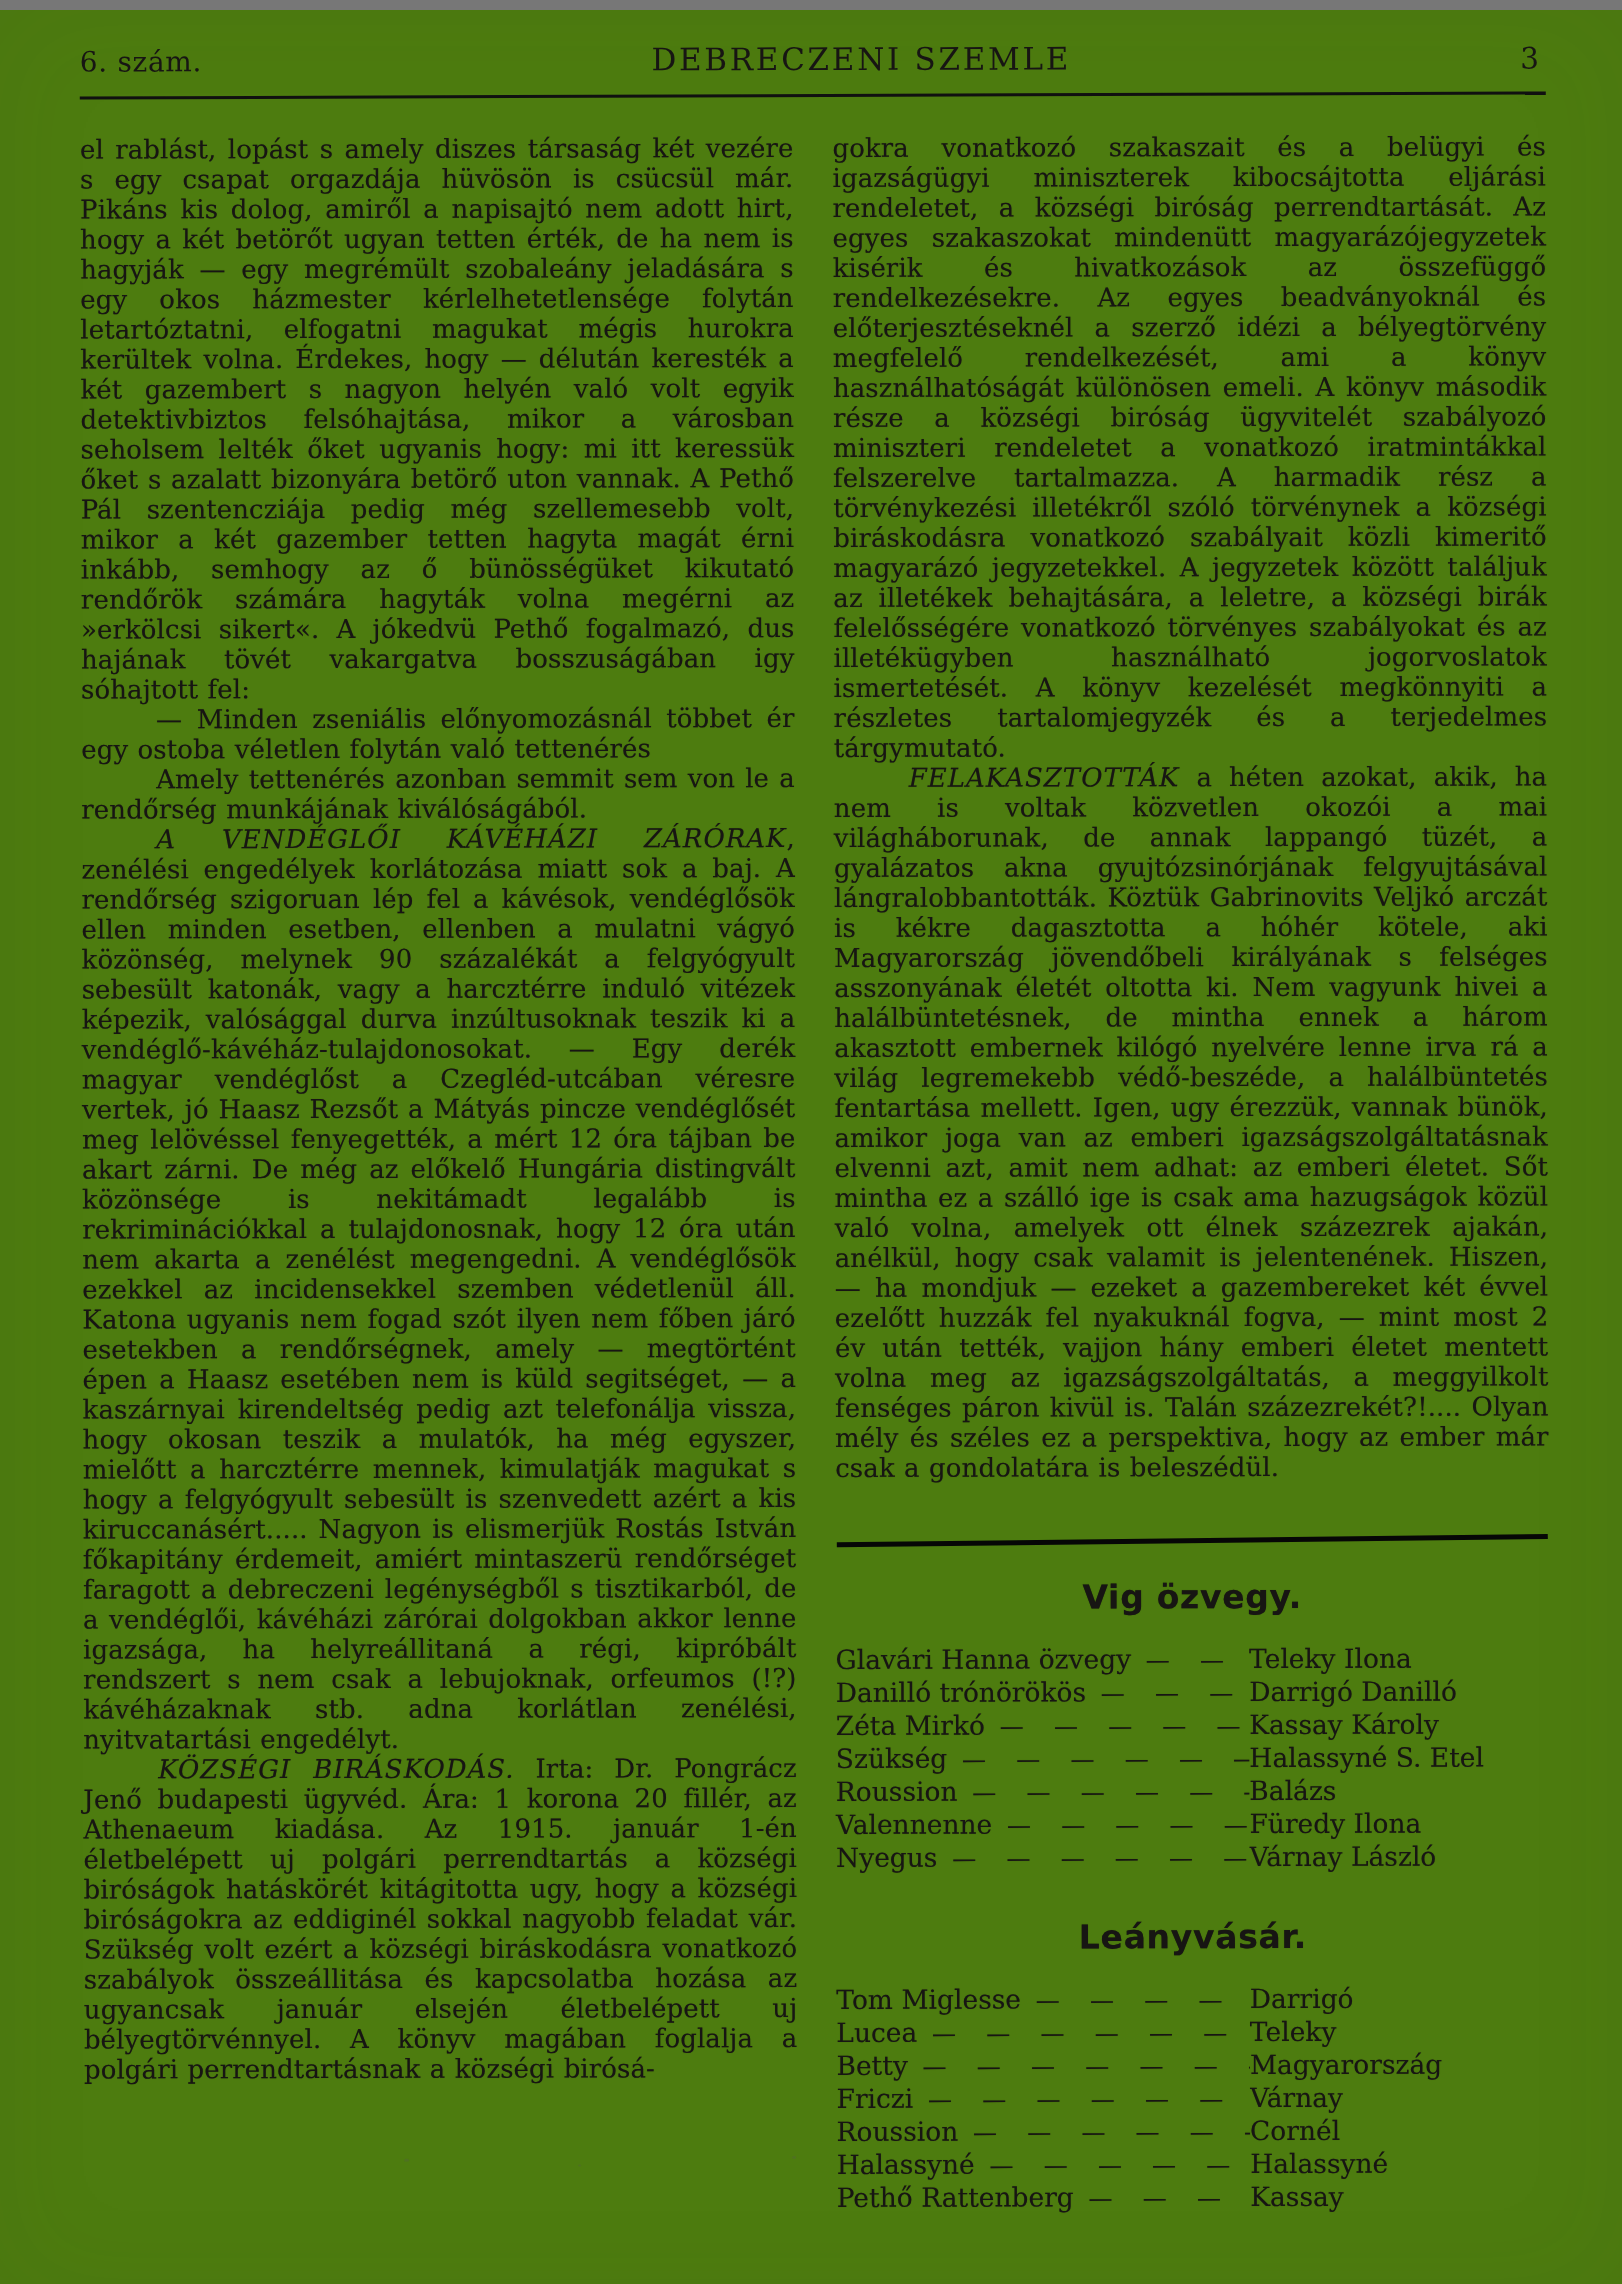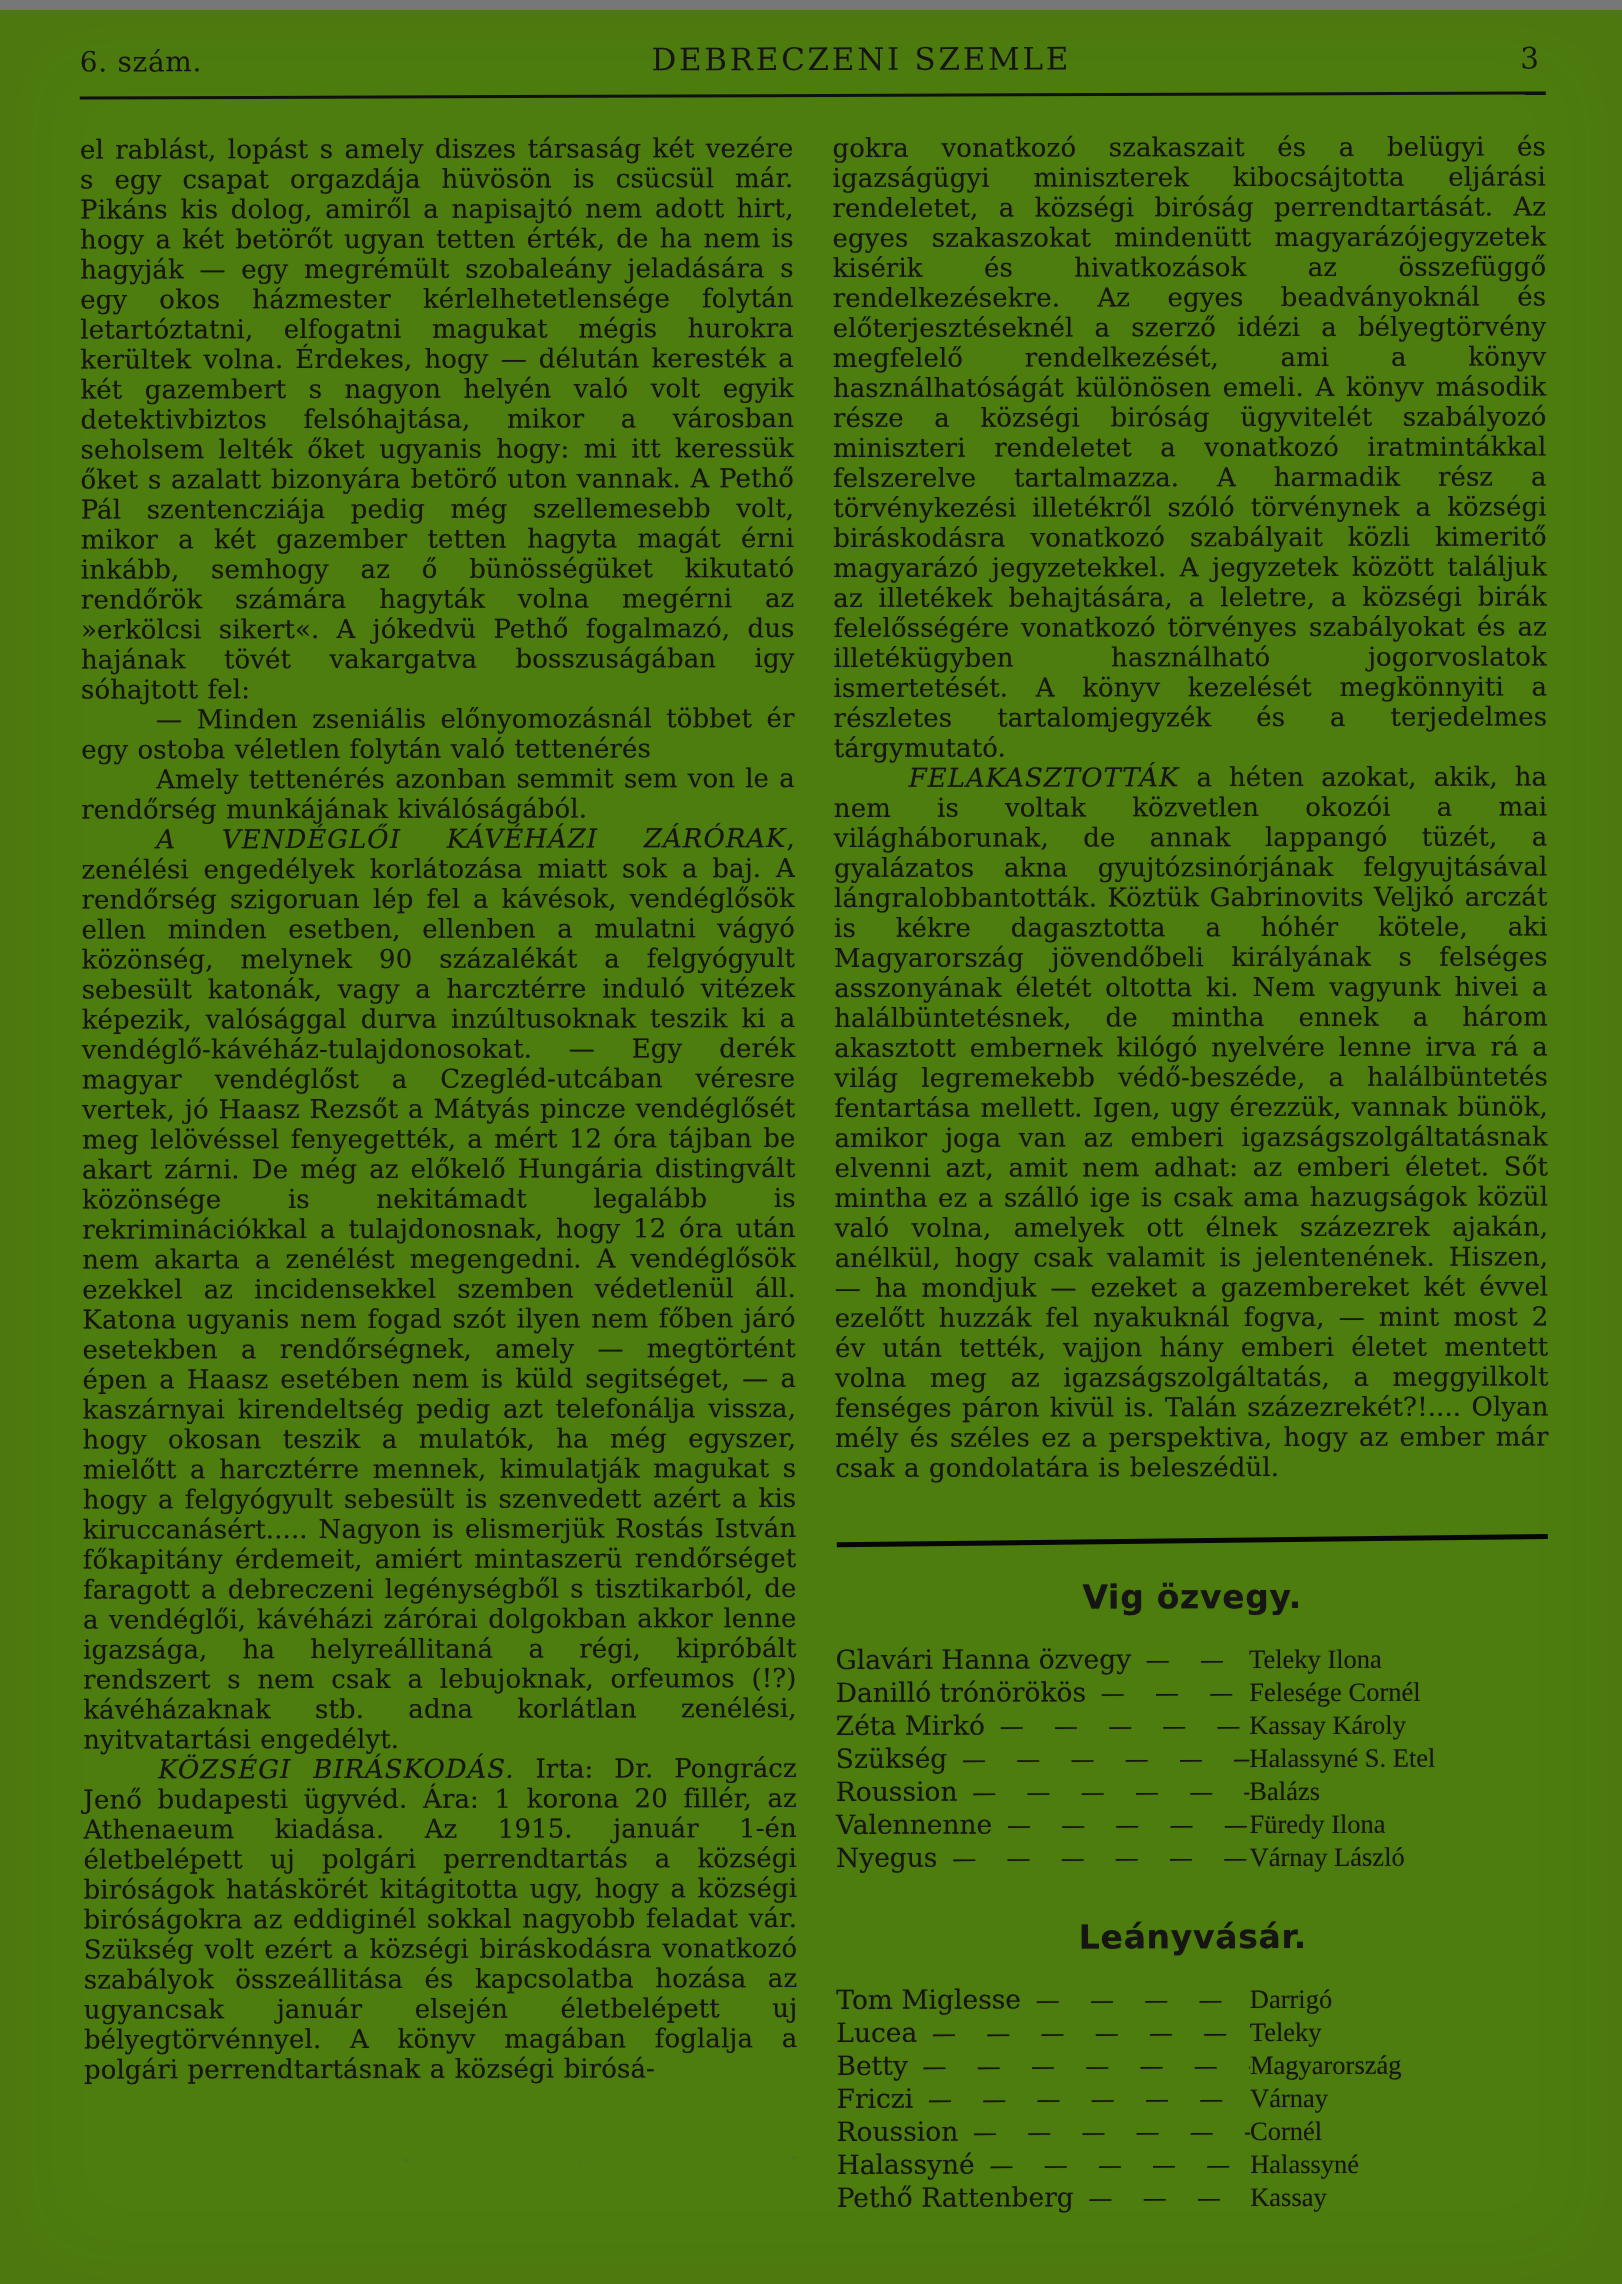--- a/index.html
+++ b/index.html
@@ -66,21 +66,21 @@
   }
   .cast-role{flex:0 0 auto;}
   .cast-dashes{
     flex:1 1 auto;
     text-align:center;
     overflow:hidden;
     padding:0 14.7px;
     word-spacing:20px;letter-spacing:1.3px;
     font-size:24px;
   }
-  .cast-actor{flex:0 0 300px;min-width:0;overflow:hidden;font-family:Liberation Serif, serif;}
+  .cast-actor{flex:0 0 300px;min-width:0;overflow:hidden;}
   
   .speckles{position:absolute;left:375px;bottom:114px;width:603px;height:27px;opacity:.25;}
   .speckles i{position:absolute;background:#555;border-radius:50%;display:block;}
   .speckles i:nth-child(1){left:27px;top:5.4px;width:4.7px;height:2.7px;}
   .speckles i:nth-child(2){left:201px;top:10.7px;width:3.3px;height:2.7px;}
   .speckles i:nth-child(3){left:415px;top:2.7px;width:4px;height:3.3px;}
   .speckles i:nth-child(4){left:563px;top:13.4px;width:3.3px;height:2px;}
 </style>
 </head>
 <body>
@@ -114,21 +114,21 @@
         <div class="cast-title">Vig özvegy.</div>
 
         <div class="cast-row">
           <span class="cast-role">Glavári Hanna özvegy</span>
           <span class="cast-dashes">— — — —</span>
           <span class="cast-actor">Teleky Ilona</span>
         </div>
         <div class="cast-row">
           <span class="cast-role">Danilló trónörökös</span>
           <span class="cast-dashes">— — — — —</span>
-          <span class="cast-actor">Felesége Cornél</span>
+          <span class="cast-actor">Darrigó Danilló</span>
         </div>
         <div class="cast-row">
           <span class="cast-role">Zéta Mirkó</span>
           <span class="cast-dashes">— — — — — — —</span>
           <span class="cast-actor">Kassay Károly</span>
         </div>
         <div class="cast-row">
           <span class="cast-role">Szükség</span>
           <span class="cast-dashes">— — — — — — —</span>
           <span class="cast-actor">Halassyné S. Etel</span>

